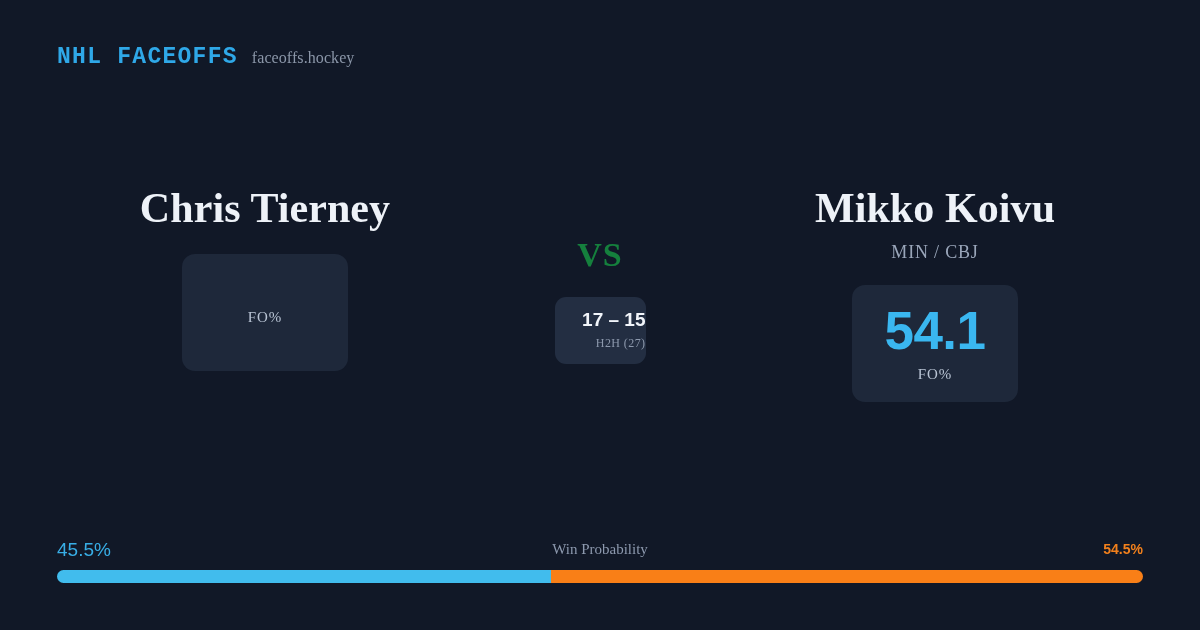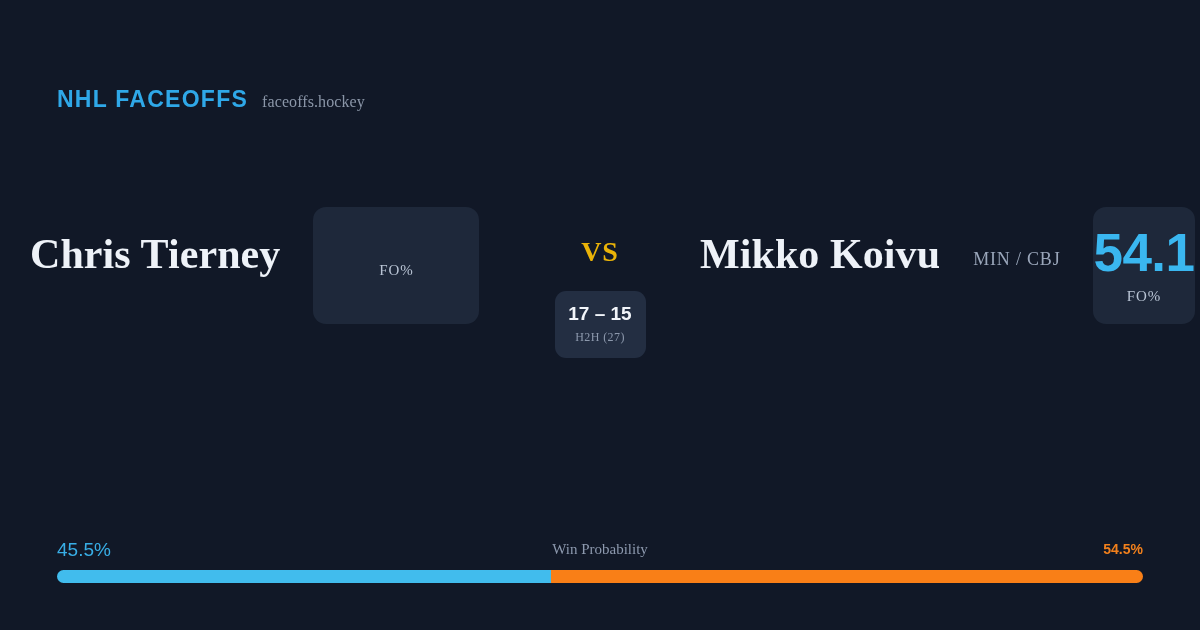--- a/index.html
+++ b/index.html
@@ -19,27 +19,26 @@
   
   .header {
     position: absolute;
     left: 57px;
     top: 46px;
     display: flex;
     align-items: baseline;
     gap: 14px;
   }
   .brand {
-    font-family: Liberation Sans, sans-serif;
+    font-family: Liberation Mono, monospace;
     font-size: 23px;
     font-weight: bold;
     letter-spacing: 0.055em;
     color: #2fa8e8;
     line-height: 1;
-    margin-top: 42px;
   }
   .brand-sub {
     font-family: "Liberation Serif", serif;
     font-size: 16px;
     font-weight: normal;
     color: #8b96a8;
     letter-spacing: 0.005em;
     line-height: 1;
   }
 
@@ -49,23 +48,22 @@
     left: 0;
     top: 185px;
     width: 1200px;
     display: flex;
     align-items: flex-start;
     justify-content: center;
   }
   .player {
     width: 470px;
     display: flex;
-    flex-direction: row;
+    flex-direction: column;
     align-items: center;
-    gap: 33px;
   }
   .player-name {
     font-family: "Liberation Serif", serif;
     font-weight: bold;
     font-size: 42px;
     color: #eef2f8;
     line-height: 1.12;
     letter-spacing: 0.002em;
     white-space: nowrap;
   }
@@ -109,34 +107,34 @@
     width: 200px;
     display: flex;
     flex-direction: column;
     align-items: center;
     padding-top: 53px;
     box-sizing: border-box;
   }
   .vs-text {
     font-family: "Liberation Serif", serif;
     font-weight: bold;
-    font-size: 28px;
-    color: #eab308;
+    font-size: 34px;
+    color: #15803d;
     letter-spacing: 0.03em;
     line-height: 1;
   }
   .h2h-box {
     margin-top: 25px;
     width: 91px;
     height: 67px;
     border-radius: 11px;
     background: #232e42;
     display: flex;
     flex-direction: column;
-    align-items: center;
+    align-items: flex-end;
     justify-content: center;
   }
   .h2h-score {
     font-family: "Liberation Sans", sans-serif;
     font-weight: bold;
     font-size: 19px;
     color: #f2f5fa;
     line-height: 1;
     white-space: nowrap;
   }

